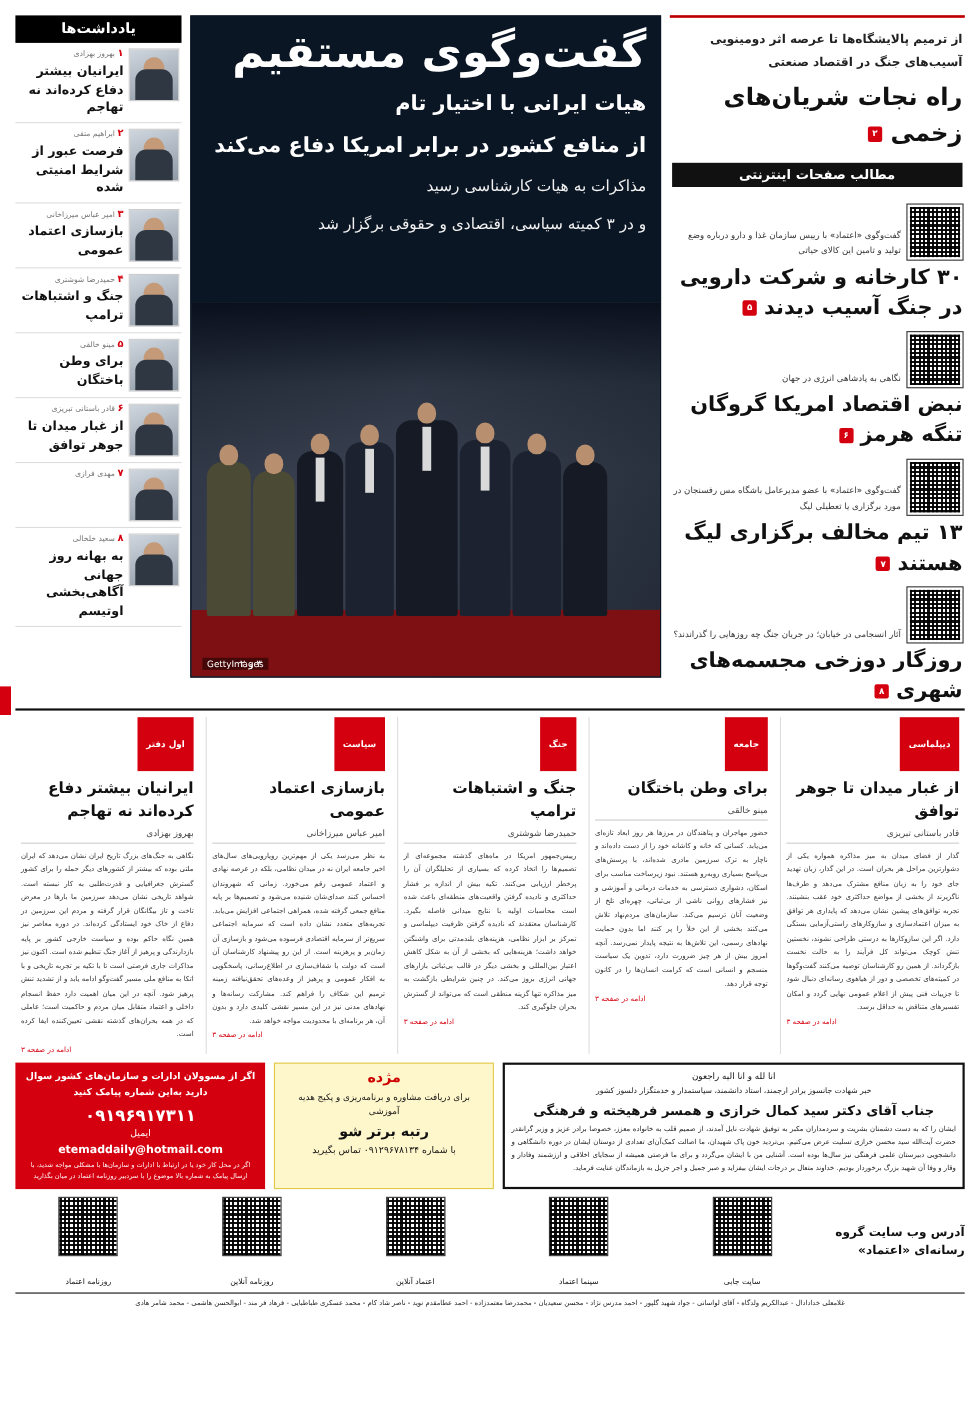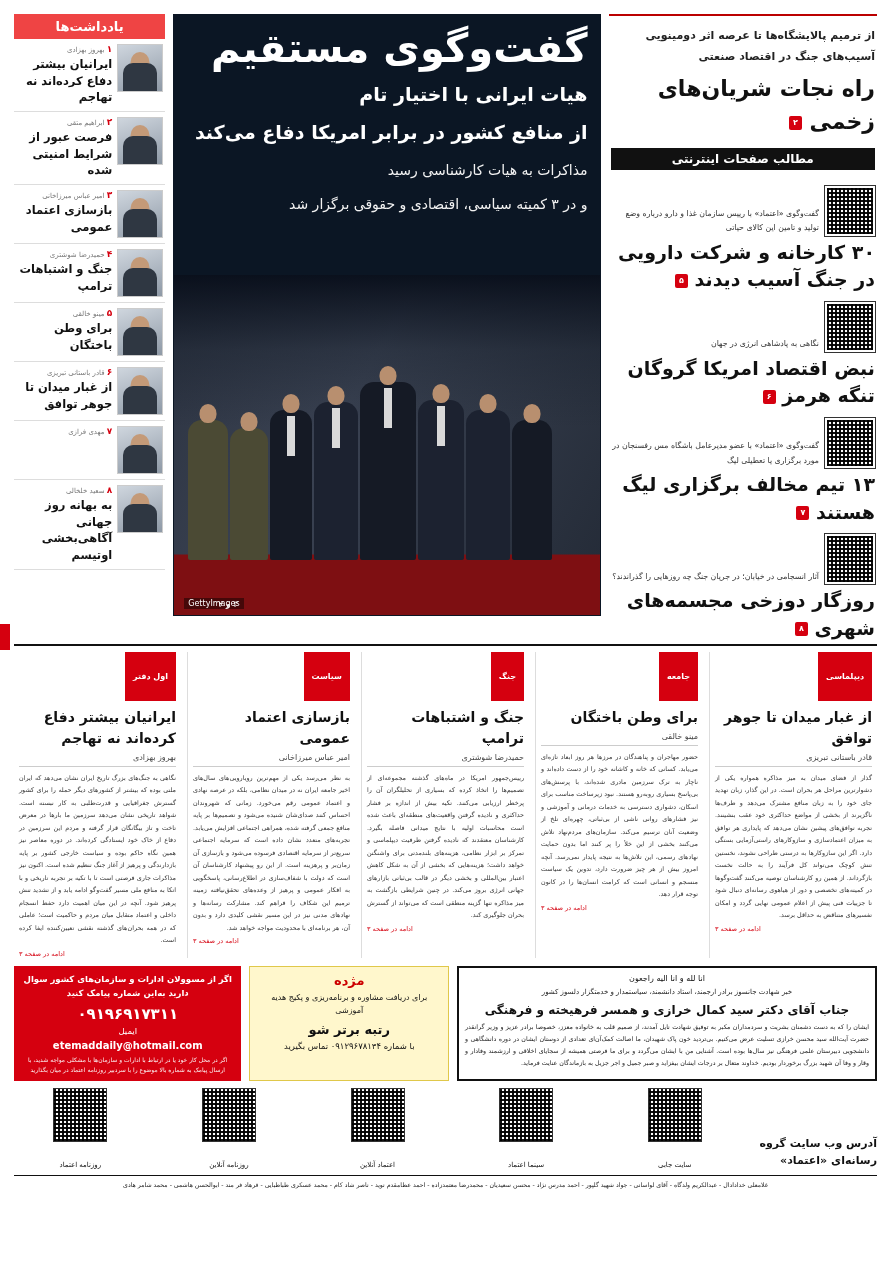--- a/index.html
+++ b/index.html
@@ -46,21 +46,21 @@
   .crowd{position:absolute;left:0;right:0;bottom:55px;height:250px;}
   .fig{position:absolute;bottom:0;background:#1c2230;border-radius:14px 14px 2px 2px;}
   .fig.dark{background:#151a25;}
   .fig.mil{background:#4b4a34;}
   .fig .head{position:absolute;top:-16px;left:50%;transform:translateX(-50%);width:17px;height:19px;background:#b88f6f;border-radius:50% 50% 45% 45%;}
   .fig .shirt{position:absolute;top:6px;left:50%;transform:translateX(-50%);width:8px;height:40px;background:#d9d9d9;}
   .photo-credit{position:absolute;left:10px;bottom:6px;color:#fff;font-size:8px;background:rgba(0,0,0,.45);padding:1px 4px;}
   .photo-pageno{position:absolute;left:44px;bottom:6px;color:#fff;font-size:9px;}
 
   
-  .notes-head{background:#ef4444;color:#fff;text-align:center;font-size:13px;font-weight:bold;padding:5px 0;}
+  .notes-head{background:#000000;color:#fff;text-align:center;font-size:13px;font-weight:bold;padding:5px 0;}
   .note{display:flex;gap:5px;border-bottom:1px solid #ddd;padding:5px 2px;align-items:flex-start;}
   .note-av{width:44px;height:46px;flex:0 0 44px;border:1px solid #ccc;position:relative;overflow:hidden;background:linear-gradient(160deg,#cfd6de,#8e99a6);}
   .note-av .f{position:absolute;bottom:0;left:50%;transform:translateX(-50%);width:34px;height:28px;background:#2f3742;border-radius:10px 10px 0 0;}
   .note-av .h{position:absolute;top:7px;left:50%;transform:translateX(-50%);width:19px;height:21px;background:#c49a78;border-radius:50%;}
   .note-txt{flex:1;text-align:right;}
   .note-author{font-size:7px;color:#777;}
   .note-title{font-size:11.5px;font-weight:bold;line-height:1.45;margin-top:2px;}
   .note-num{color:#d5000f;font-size:9px;font-weight:bold;}
 
   
@@ -86,21 +86,21 @@
   .ad-yellow .t1{color:#c00;font-size:13px;font-weight:bold;}
   .ad-yellow .t2{font-size:8px;line-height:1.7;margin-top:3px;}
   .ad-yellow .t3{font-size:13px;font-weight:bold;color:#111;margin-top:4px;}
   .ad-yellow .t4{font-size:8.5px;margin-top:4px;}
   .ad-red{flex:.72;background:#d5000f;color:#fff;border:none;}
   .ad-red .t1{font-size:8.5px;line-height:1.7;font-weight:bold;}
   .ad-red .t2{font-size:15px;font-weight:bold;letter-spacing:1px;margin-top:4px;}
   .ad-red .t3{font-size:8.5px;margin-top:3px;}
   .ad-red .t4{font-size:6px;line-height:1.7;margin-top:4px;opacity:.95;}
 
-  .qrrow{display:flex;width:863px;margin:8px 14px 0 14px;gap:16px;align-items:flex-end;}
+  .qrrow{display:flex;width:863px;margin:8px 14px 0 14px;gap:16px;align-items:center;}
   .qrbox{flex:1;text-align:center;}
   .qrbox .q{width:52px;height:52px;margin:0 auto;outline:1px solid #333;background:
       repeating-linear-gradient(0deg,#111 0 2px,#fff 2px 4px),
       repeating-linear-gradient(90deg,#111 0 2px,transparent 2px 4px);background-blend-mode:multiply;}
   .qrbox span{display:block;font-size:7px;margin-top:20px;}
   .qr-label{flex:0 0 120px;text-align:right;font-size:11px;font-weight:bold;line-height:1.5;}
 
   .staff{width:863px;margin:6px 14px 0 14px;border-top:1px solid #111;font-size:6.2px;line-height:1.9;text-align:center;color:#222;padding-top:3px;}
   .red-tab{position:absolute;left:0;top:624px;width:10px;height:26px;background:#d5000f;}
 </style>

